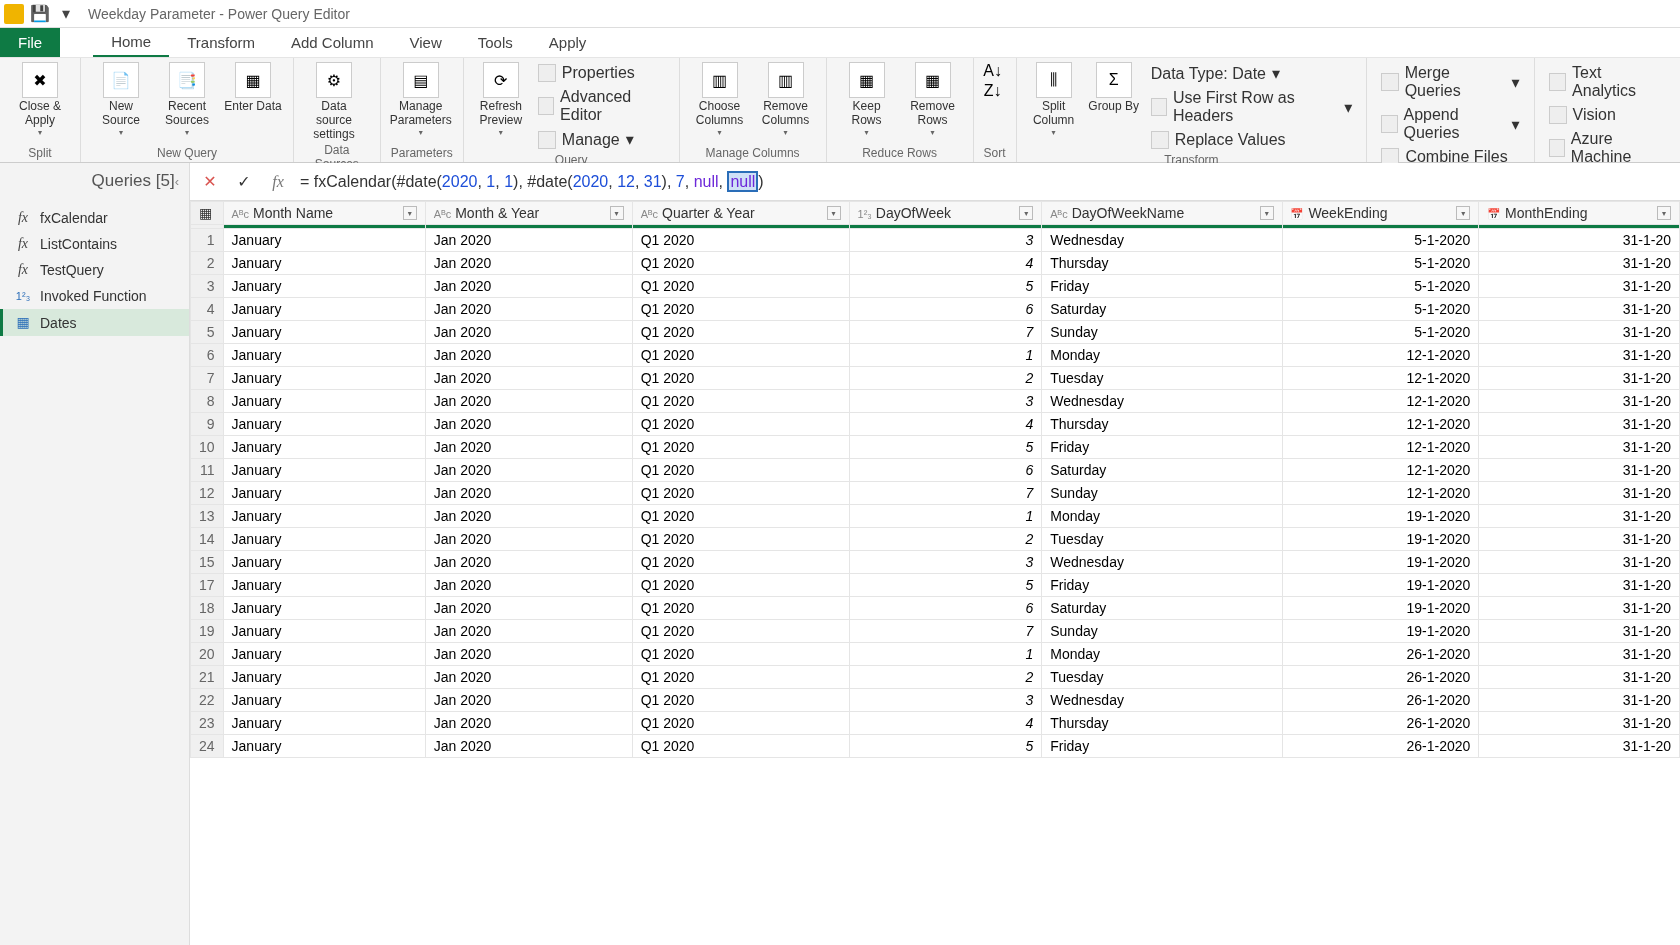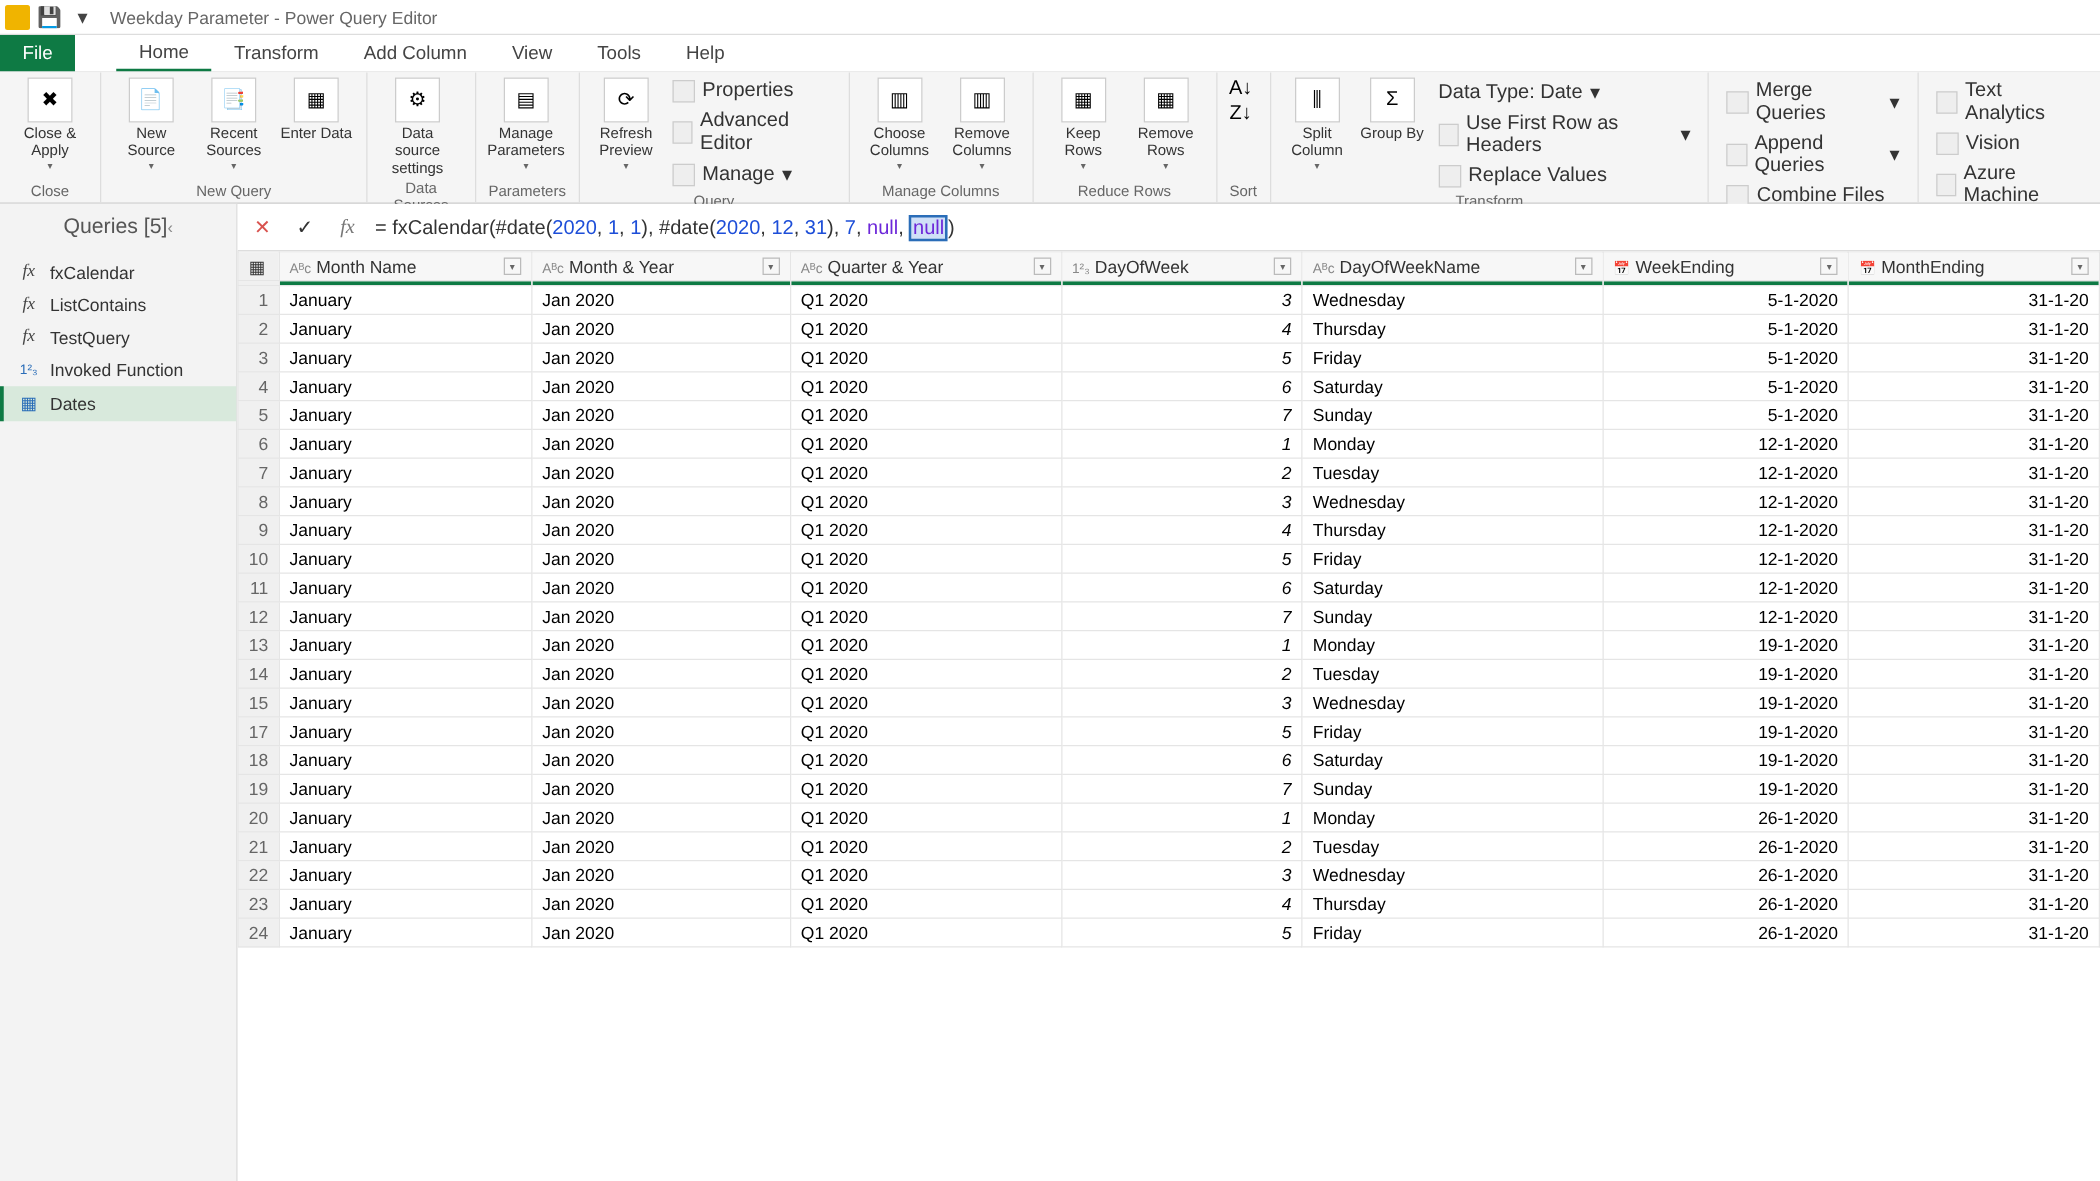--- a/index.html
+++ b/index.html
@@ -29,21 +29,21 @@
 .ribbon-col { display: flex; flex-direction: column; gap: 2px; }
 .ribbon-btn-sm { display: flex; align-items: center; gap: 6px; font-size: 16px; color: #333; cursor: pointer; padding: 2px 4px; }
 .ribbon-btn-sm .sm-icon { width: 18px; height: 18px; background: #eee; border: 1px solid #ccc; }
 .ribbon-icon-sm { width: 18px; height: 18px; display: inline-flex; align-items: center; justify-content: center; }
 
 
 .main { display: flex; height: calc(945px - 28px - 30px - 105px); }
 
 
 .queries-panel { width: 190px; background: #f3f3f3; border-right: 1px solid #ddd; }
-.queries-header { display: flex; align-items: center; justify-content: center; padding: 8px 10px; font-size: 17px; color: #555; }
+.queries-header { display: flex; align-items: center; justify-content: flex-end; padding: 8px 10px; font-size: 17px; color: #555; }
 .queries-header .chev { font-size: 13px; color: #888; cursor: pointer; }
 .query-list { padding: 6px 0; }
 .query-item { display: flex; align-items: center; gap: 8px; padding: 5px 14px; font-size: 14px; color: #333; cursor: pointer; }
 .query-item.selected { background: #d8e9dc; border-left: 3px solid #0e7a44; padding-left: 11px; }
 .query-item .q-icon { width: 18px; text-align: center; font-style: italic; font-family: 'Times New Roman', serif; color: #444; }
 .query-item .q-icon.num { font-style: normal; font-family: inherit; font-size: 11px; color: #2a6db8; }
 .query-item .q-icon.tbl { font-style: normal; color: #2a6db8; }
 
 
 .formula-bar { display: flex; align-items: center; height: 38px; border-bottom: 1px solid #ddd; background: #fff; padding: 0 8px; gap: 10px; }
@@ -82,35 +82,35 @@
   <div class="title-text">Weekday Parameter - Power Query Editor</div>
 </div>
 
 <div class="menu-bar">
   <div class="menu-item file">File</div>
   <div class="menu-item active">Home</div>
   <div class="menu-item">Transform</div>
   <div class="menu-item">Add Column</div>
   <div class="menu-item">View</div>
   <div class="menu-item">Tools</div>
-  <div class="menu-item">Help</div>
+  <div class="menu-item">Apply</div>
 </div>
 
 <div class="ribbon">
 
   <div class="ribbon-group">
     <div class="ribbon-group-body">
       <div class="ribbon-btn-lg">
         <div class="icon-box">✖</div>
         <div class="label">Close &amp;
 Apply</div>
         <div class="caret">▾</div>
       </div>
     </div>
-    <div class="ribbon-group-label">Close</div>
+    <div class="ribbon-group-label">Split</div>
   </div>
 
   <div class="ribbon-group">
     <div class="ribbon-group-body">
       <div class="ribbon-btn-lg">
           <div class="icon-box">📄</div>
           <div class="label">New
 Source</div>
           <div class="caret">▾</div>
         </div>

